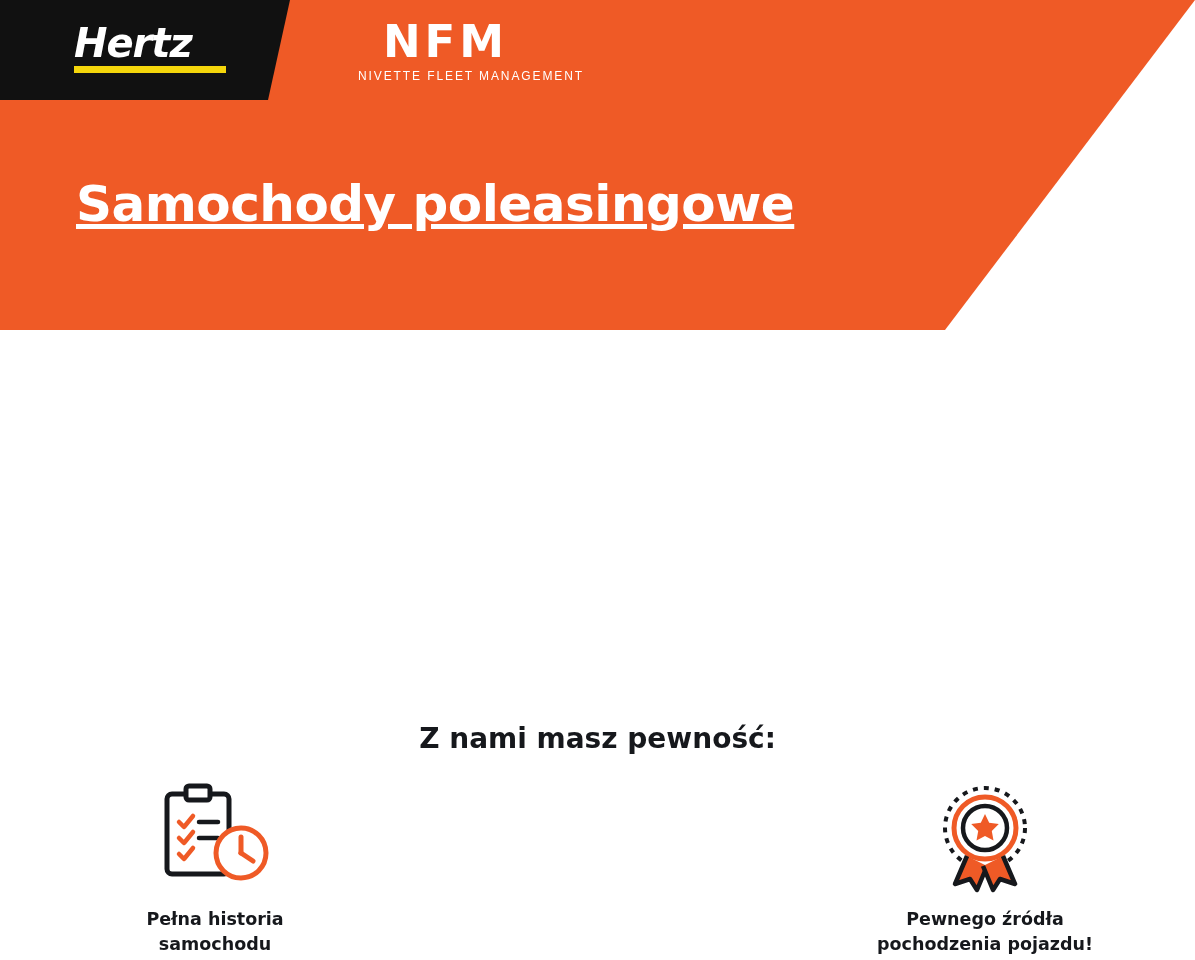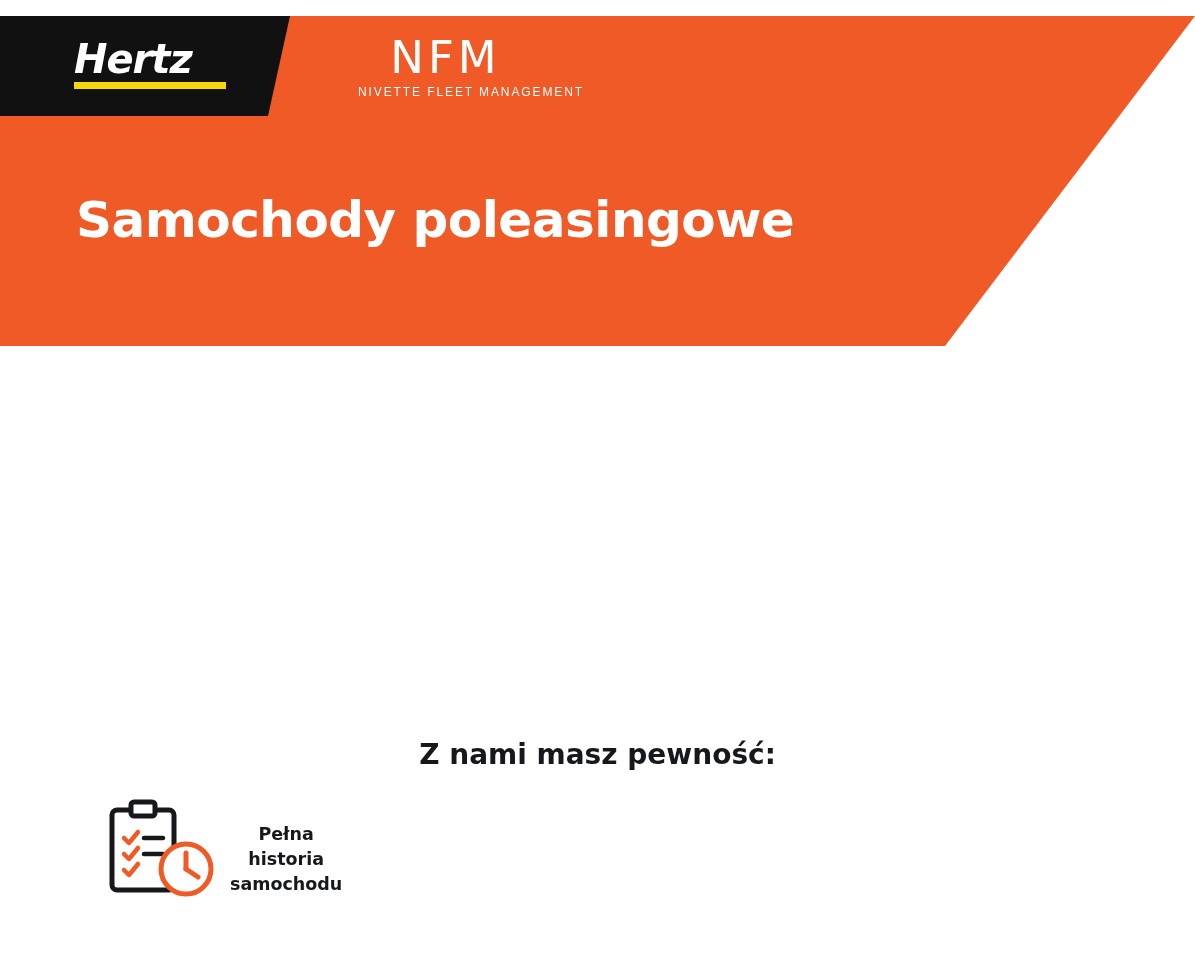--- a/index.html
+++ b/index.html
@@ -14,21 +14,20 @@
     overflow: hidden;
     position: relative;
   }
 
   
   .header {
     position: relative;
     width: 1195px;
     height: 330px;
     overflow: hidden;
-    margin-top: 16px;
   }
   .header-orange {
     position: absolute;
     left: 0;
     top: 0;
     width: 1195px;
     height: 330px;
     background: #ef5a26;
     clip-path: polygon(0 0, 1195px 0, 1195px 0, 945px 330px, 0 330px);
   }
@@ -64,21 +63,21 @@
   }
   .nfm-logo {
     position: absolute;
     left: 358px;
     top: 18px;
     text-align: center;
     width: 175px;
   }
   .nfm-word {
     font-family: "DejaVu Sans", sans-serif;
-    font-weight: normal;
+    font-weight: bold;
     font-size: 45px;
     letter-spacing: 4px;
     color: #ffffff;
     line-height: 48px;
   }
   .nfm-sub {
     font-family: "Liberation Sans", sans-serif;
     font-size: 12px;
     letter-spacing: 1.9px;
     color: #ffffff;
@@ -87,20 +86,21 @@
   }
   .header-title {
     position: absolute;
     left: 76px;
     top: 175px;
     font-family: "DejaVu Sans", sans-serif;
     font-weight: bold;
     font-size: 50px;
     color: #ffffff;
     letter-spacing: -0.5px;
+    text-decoration: underline;
   }
 
   
   .main {
     position: relative;
     width: 1195px;
     height: 549px;
     background: #ffffff;
   }
   .section-title {
@@ -119,21 +119,21 @@
     position: absolute;
     top: 450px;
     left: 90px;
     width: 1020px;
     display: flex;
     justify-content: space-between;
   }
   .feature {
     width: 250px;
     display: flex;
-    flex-direction: row;
+    flex-direction: column;
     align-items: center;
   }
   .feature-icon {
     height: 115px;
     display: flex;
     align-items: center;
     justify-content: center;
   }
   .feature-label {
     margin-top: 12px;
@@ -184,18 +184,32 @@
           <path d="M34 74 l5 5 l9 -11" stroke="#ef5a26" stroke-width="4.5" stroke-linecap="round" stroke-linejoin="round" fill="none"></path>
           <circle cx="96" cy="73" r="25" fill="#ffffff" stroke="#ef5a26" stroke-width="5"></circle>
           <line x1="96" y1="73" x2="96" y2="57" stroke="#ef5a26" stroke-width="5" stroke-linecap="round"></line>
           <line x1="96" y1="73" x2="108" y2="81" stroke="#ef5a26" stroke-width="5" stroke-linecap="round"></line>
         </svg>
       </div>
       <div class="feature-label">Pełna historia
 samochodu</div>
     </div>
 
+    <div class="feature">
+      <div class="feature-icon">
+        <svg width="140" height="115" viewBox="0 0 140 115" fill="none">
+          <circle cx="70" cy="48" r="40" stroke="#16181c" stroke-width="4" stroke-dasharray="5 6"></circle>
+          <circle cx="70" cy="48" r="31" stroke="#ef5a26" stroke-width="5"></circle>
+          <circle cx="70" cy="48" r="22" stroke="#16181c" stroke-width="4.5"></circle>
+          <path d="M70 34 l4.2 8.8 l9.6 1.3 l-7 6.8 l1.7 9.6 l-8.5 -4.6 l-8.5 4.6 l1.7 -9.6 l-7 -6.8 l9.6 -1.3 z" fill="#ef5a26"></path>
+          <path d="M52 76 L40 104 L55 99 L62 110 L72 86" stroke="#16181c" stroke-width="4.5" fill="#ef5a26" stroke-linejoin="round"></path>
+          <path d="M88 76 L100 104 L85 99 L78 110 L68 86" stroke="#16181c" stroke-width="4.5" fill="#ef5a26" stroke-linejoin="round"></path>
+        </svg>
+      </div>
+      <div class="feature-label">Pewnego źródła
+pochodzenia pojazdu!</div>
+    </div>
 
 
 
   </div>
 
 </div>
 
 </body></html>

